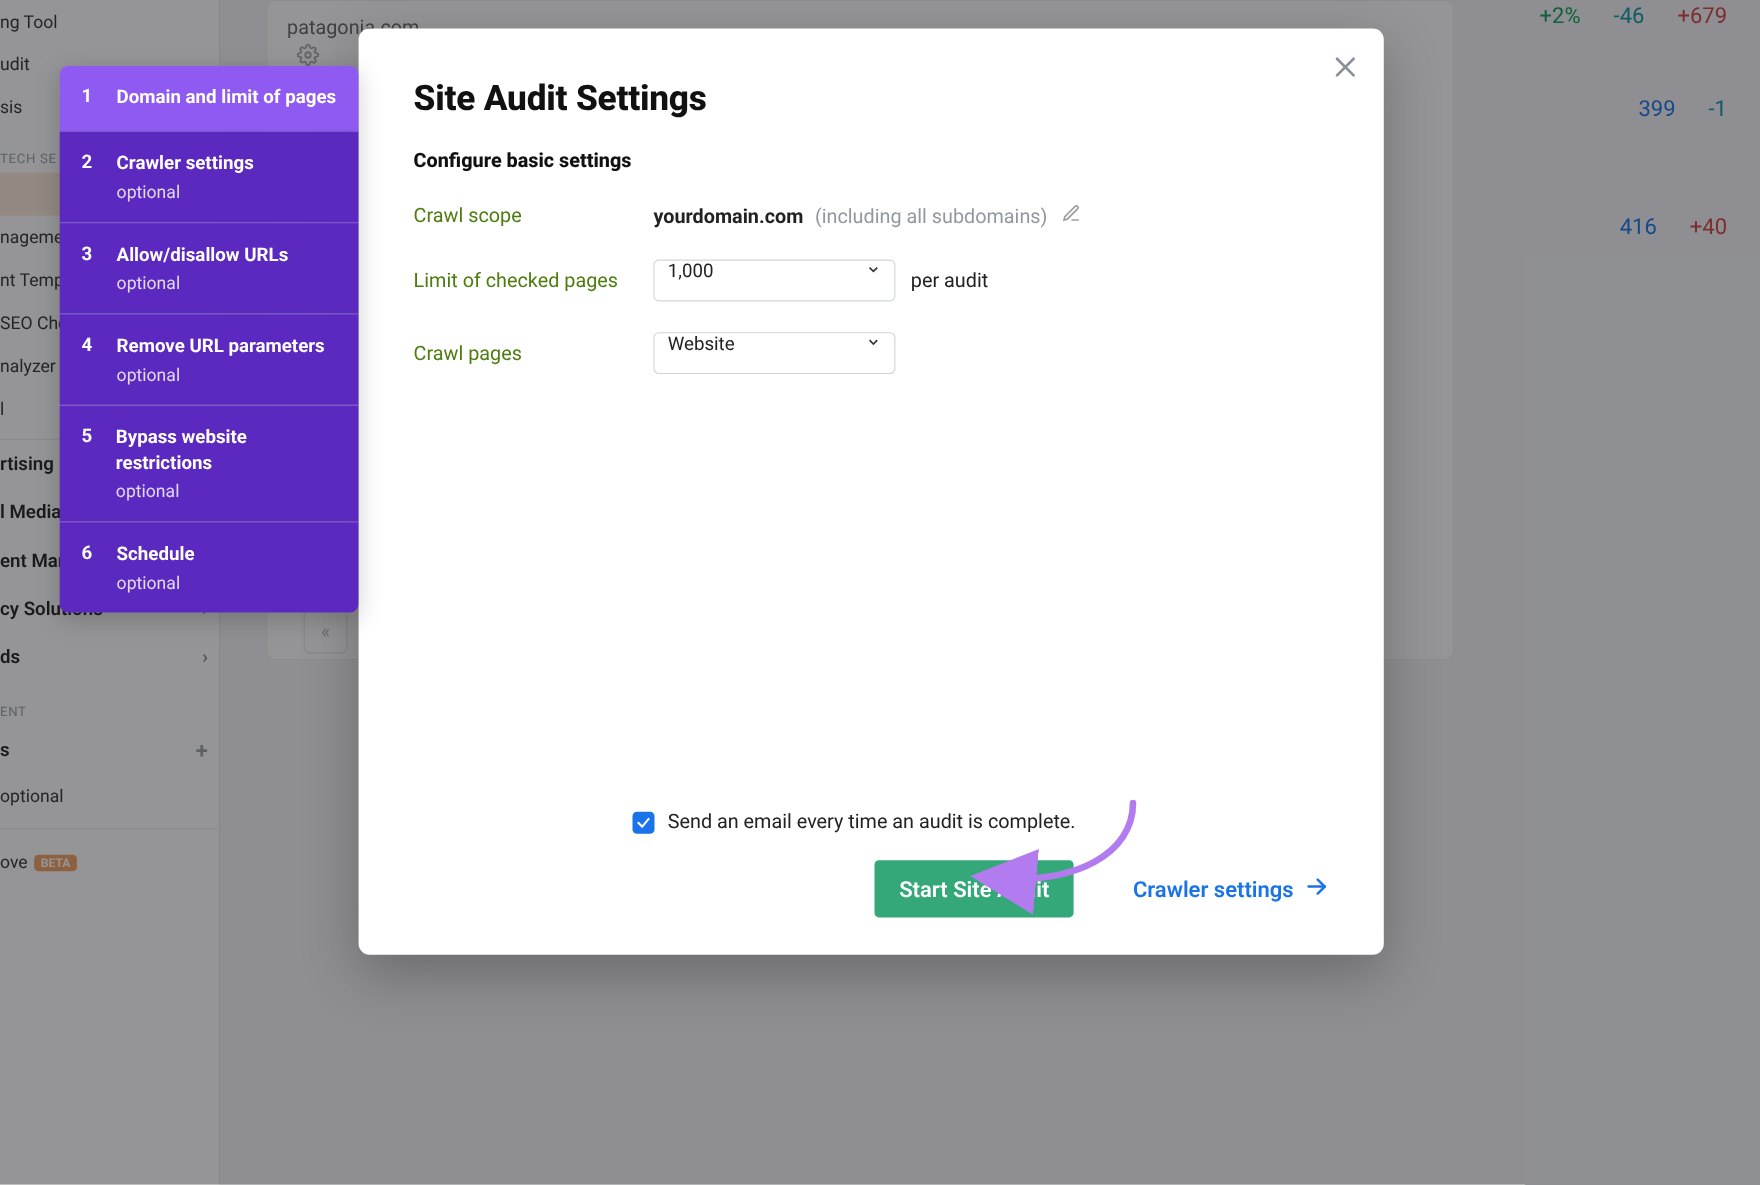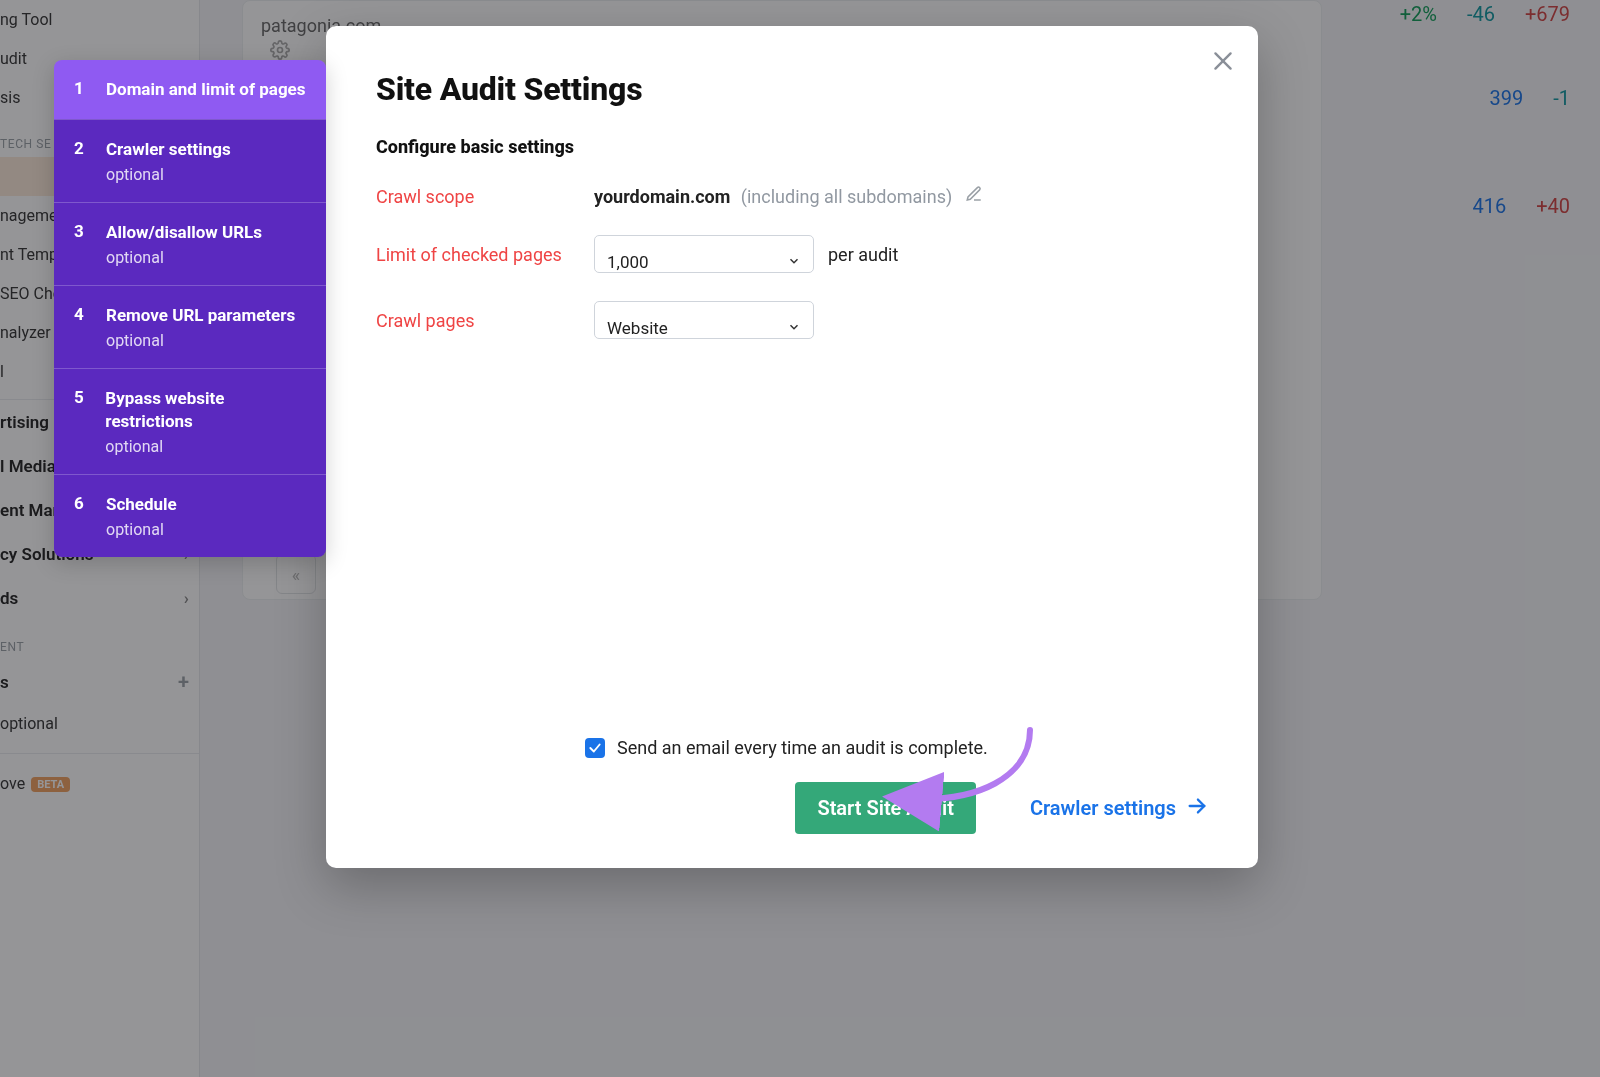--- a/index.html
+++ b/index.html
@@ -29,27 +29,27 @@
 .wz-body .sub{font-size:16px;opacity:.82;margin-top:4px}
 .wz-item.active{background:#8F5AF2}
 .wz-item.norm{background:#5B29BF}
 
 .modal{position:absolute;left:326px;top:26px;width:932px;height:842px;background:#fff;border-radius:10px;box-shadow:0 18px 50px rgba(0,0,0,.25);z-index:4;padding:44px 50px 36px}
 .close{position:absolute;right:22px;top:22px;color:#8a8f98;cursor:pointer}
 .close svg{width:26px;height:26px}
 .m-title{font-size:32px;font-weight:800;color:#111;letter-spacing:-.2px}
 .m-sub{font-size:18px;font-weight:800;color:#111;margin-top:28px}
 .frow{display:flex;align-items:center;margin-top:28px;font-size:18px;color:#222}
-.flabel{width:218px;color:#ef4444}
+.flabel{width:218px;color:#4d7c0f}
 .domain-val b{font-weight:700}
 .muted{color:#9198a1}
 .pencil{margin-left:8px;color:#9aa0a6}
-.sel{width:220px;height:38px;border:1px solid #cfd4db;border-radius:5px;background:#fff;display:flex;align-items:flex-end;justify-content:space-between;padding:0 12px;font-size:17px;color:#222}
+.sel{width:220px;height:38px;border:1px solid #cfd4db;border-radius:5px;background:#fff;display:flex;align-items:flex-start;justify-content:space-between;padding:0 12px;font-size:17px;color:#222}
 .after-sel{margin-left:14px;color:#222}
-.footer{position:absolute;left:45px;right:50px;bottom:34px}
+.footer{position:absolute;left:35px;right:50px;bottom:34px}
 .chkrow{display:flex;align-items:center;gap:12px;justify-content:flex-start;margin-left:214px;font-size:18px;color:#222}
 .chkbox{width:20px;height:20px;background:#1a73e8;border-radius:4px;display:flex;align-items:center;justify-content:center;color:#fff}
 .actions{display:flex;align-items:center;justify-content:flex-end;gap:54px;margin-top:24px}
 .btn-primary{background:#34a879;color:#fff;border:none;border-radius:4px;padding:14px 22px;font-size:20px;font-weight:600}
 .link-next{color:#1a73e8;font-size:20px;font-weight:600;display:flex;align-items:center;gap:10px}
 .arrow-annot{position:absolute;left:870px;top:720px;z-index:6;pointer-events:none}
 .beta{display:inline-block;background:#f0a060;color:#fff;border-radius:4px;font-size:11px;padding:1px 6px;margin-left:6px;vertical-align:middle;font-weight:700}
 </style>
 </head>
 <body>

